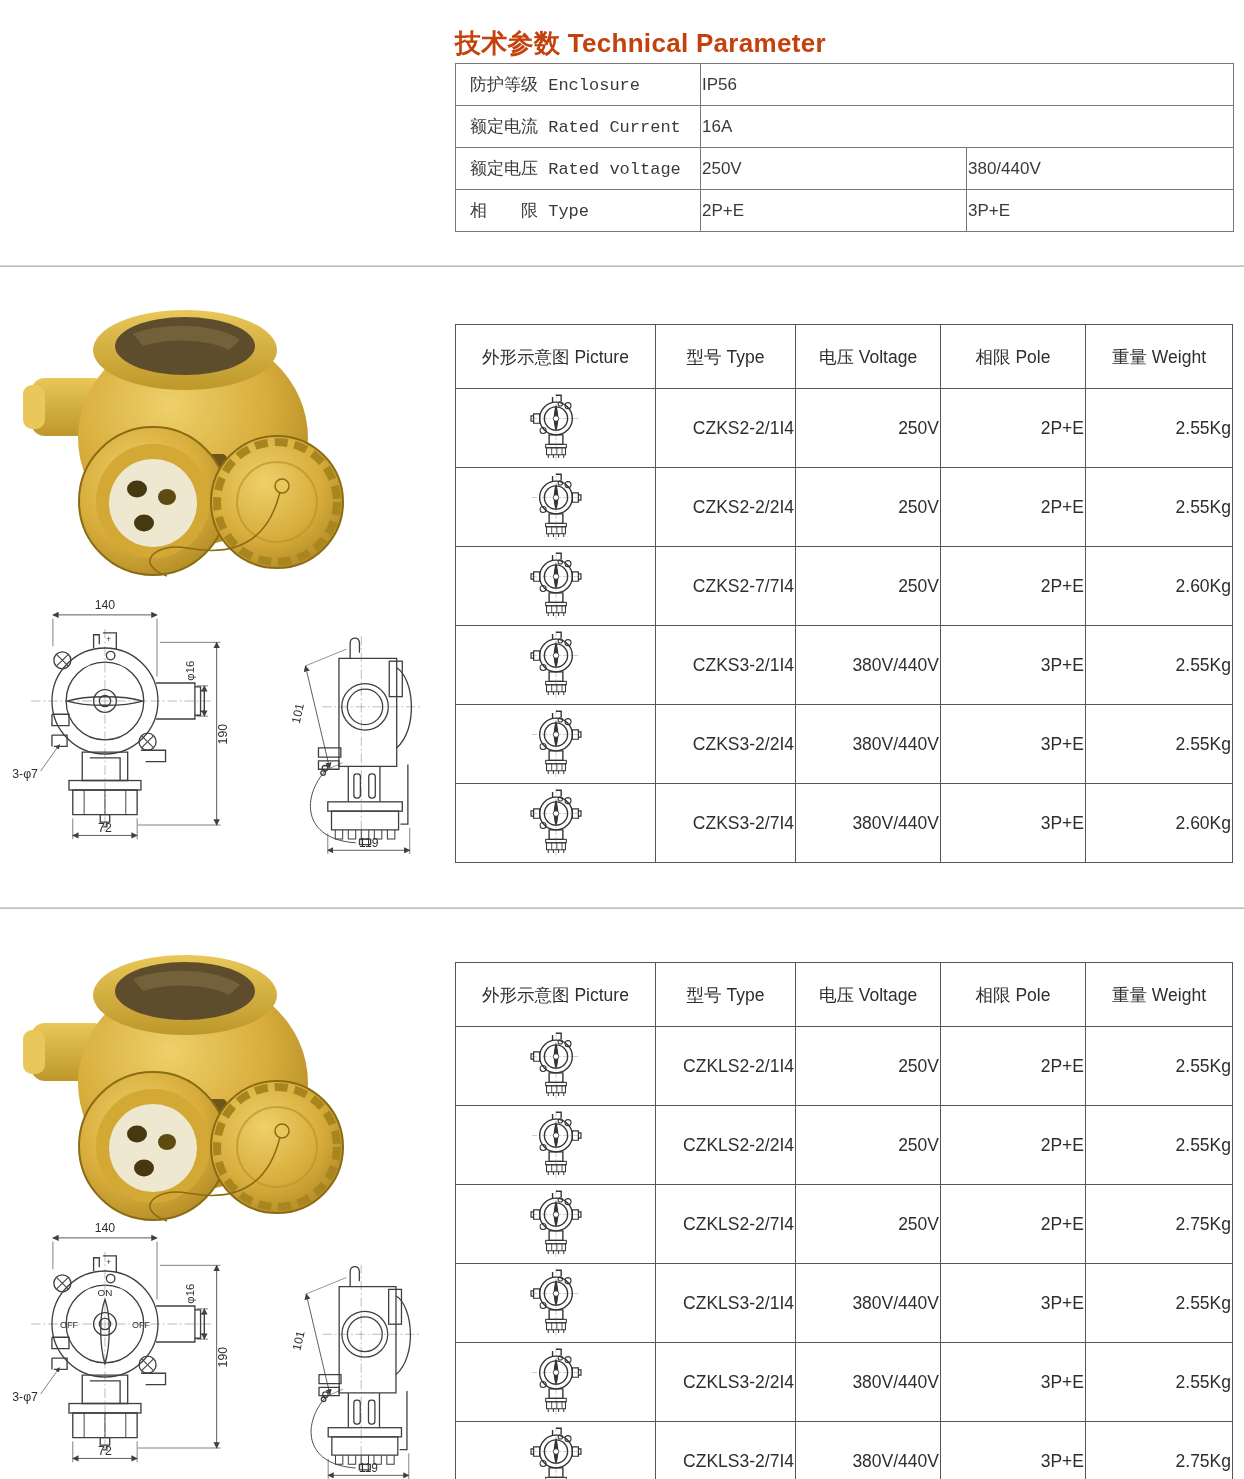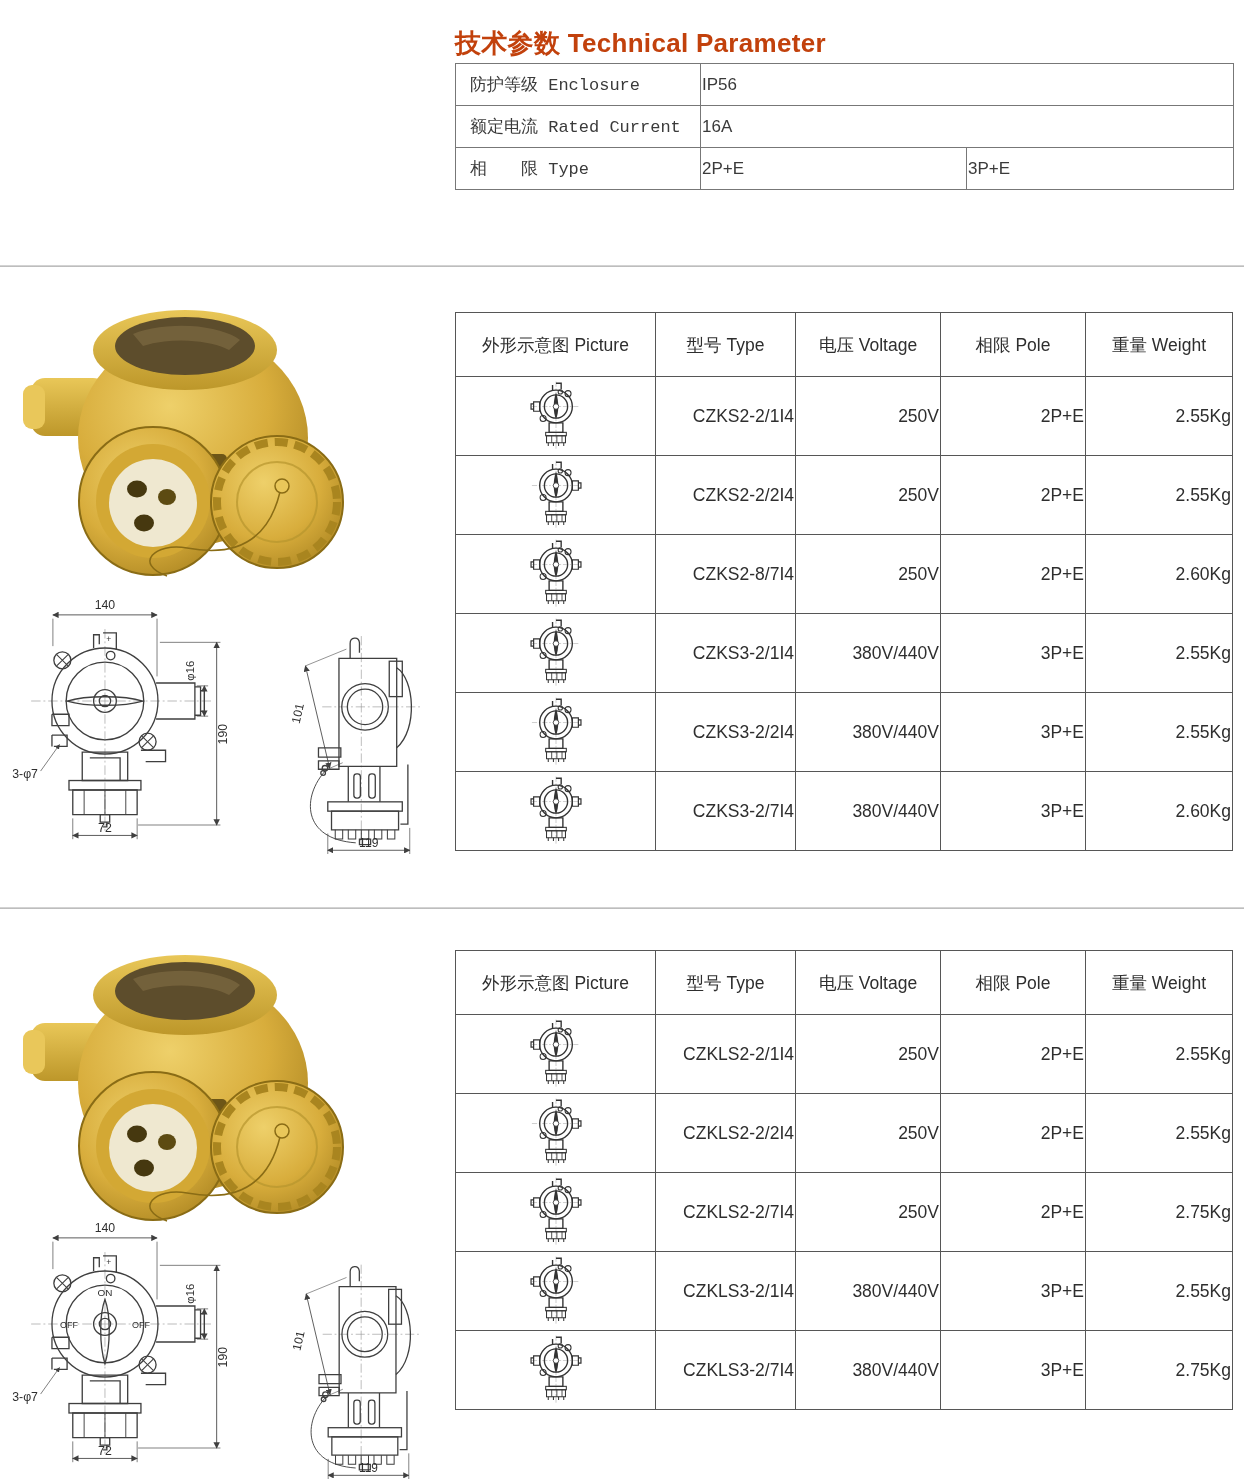--- a/index.html
+++ b/index.html
@@ -25,21 +25,21 @@
   .photo-wrap{position:absolute;left:15px;width:335px;height:290px;}
   #section1 .photo-wrap{top:23px;}
   #section2 .photo-wrap{top:26px;}
   .fv-wrap{position:absolute;left:8px;}
   #section1 .fv-wrap{top:330px;}
   #section2 .fv-wrap{top:311px;text-decoration:underline;}
   .sv-wrap{position:absolute;left:268px;}
   #section1 .sv-wrap{top:345px;}
   #section2 .sv-wrap{top:332px;}
   
-  .ptable{position:absolute;left:455px;width:777px;border-collapse:collapse;table-layout:fixed;}
+  .ptable{position:absolute;left:455px;width:777px;border-collapse:collapse;table-layout:fixed;margin-top:12px;}
   #section1 .ptable{top:47px;}
   #section2 .ptable{top:43px;}
   .ptable th{border:1.5px solid #565656;height:61px;font-size:17.5px;font-weight:normal;color:#2e2e2e;}
   .ptable td{border:1.5px solid #565656;height:70px;text-align:right;font-size:17.5px;color:#2e2e2e;}
   .ptable td.pic{padding:2px 0;}
   .devicon{display:block;margin:0 auto;}
   .devicon.v-left  .stub-r{display:none;}
   .devicon.v-right .stub-l{display:none;}
   svg text{font-family:"Liberation Sans","DejaVu Sans",sans-serif;}
   .hiddefs{position:absolute;width:0;height:0;overflow:hidden;}
@@ -193,20 +193,25 @@
   <tbody>
       <tr>
     <td class="lbl">防护等级 Enclosure</td>
     <td class="val" colspan="2">IP56</td>
   </tr>
   <tr>
     <td class="lbl">额定电流 Rated Current</td>
     <td class="val" colspan="2">16A</td>
   </tr>
   <tr>
+    <td class="lbl">额定电压 Rated voltage</td>
+    <td class="val">250V</td>
+    <td class="val">380/440V</td>
+  </tr>
+  <tr>
     <td class="lbl">相　　限 Type</td>
     <td class="val">2P+E</td>
     <td class="val">3P+E</td>
   </tr>
 </tbody>
   </table>
 
 <div class="divider" style="top:265px"></div>
 <div class="divider" style="top:907px"></div>
 
@@ -286,21 +291,21 @@
         <svg class="devicon v-both" viewBox="0 0 60 86" width="52" height="74">
               <use href="#ic-base"></use>
               <g class="stub-l" stroke="#333" fill="none" stroke-width="1.4">
                 <path d="M4 26.5 H11 V37.5 H4 Z M1 29 H4 V35 H1 Z"></path>
               </g>
               <g class="stub-r" stroke="#333" fill="none" stroke-width="1.4">
                 <path d="M49 26.5 H56 V37.5 H49 Z M56 29 H59 V35 H56 Z"></path>
               </g>
             </svg>
       </td>
-      <td>CZKS2-8/7I4</td>
+      <td>CZKS2-7/7I4</td>
       <td>250V</td>
       <td>2P+E</td>
       <td>2.60Kg</td>
     </tr>
     <tr>
       <td class="pic">
         <svg class="devicon v-left" viewBox="0 0 60 86" width="52" height="74">
               <use href="#ic-base"></use>
               <g class="stub-l" stroke="#333" fill="none" stroke-width="1.4">
                 <path d="M4 26.5 H11 V37.5 H4 Z M1 29 H4 V35 H1 Z"></path>
@@ -456,20 +461,37 @@
               </g>
             </svg>
       </td>
       <td>CZKLS3-2/1I4</td>
       <td>380V/440V</td>
       <td>3P+E</td>
       <td>2.55Kg</td>
     </tr>
     <tr>
       <td class="pic">
+        <svg class="devicon v-right" viewBox="0 0 60 86" width="52" height="74">
+              <use href="#ic-base"></use>
+              <g class="stub-l" stroke="#333" fill="none" stroke-width="1.4">
+                <path d="M4 26.5 H11 V37.5 H4 Z M1 29 H4 V35 H1 Z"></path>
+              </g>
+              <g class="stub-r" stroke="#333" fill="none" stroke-width="1.4">
+                <path d="M49 26.5 H56 V37.5 H49 Z M56 29 H59 V35 H56 Z"></path>
+              </g>
+            </svg>
+      </td>
+      <td>CZKLS3-2/2I4</td>
+      <td>380V/440V</td>
+      <td>3P+E</td>
+      <td>2.55Kg</td>
+    </tr>
+    <tr>
+      <td class="pic">
         <svg class="devicon v-both" viewBox="0 0 60 86" width="52" height="74">
               <use href="#ic-base"></use>
               <g class="stub-l" stroke="#333" fill="none" stroke-width="1.4">
                 <path d="M4 26.5 H11 V37.5 H4 Z M1 29 H4 V35 H1 Z"></path>
               </g>
               <g class="stub-r" stroke="#333" fill="none" stroke-width="1.4">
                 <path d="M49 26.5 H56 V37.5 H49 Z M56 29 H59 V35 H56 Z"></path>
               </g>
             </svg>
       </td>

